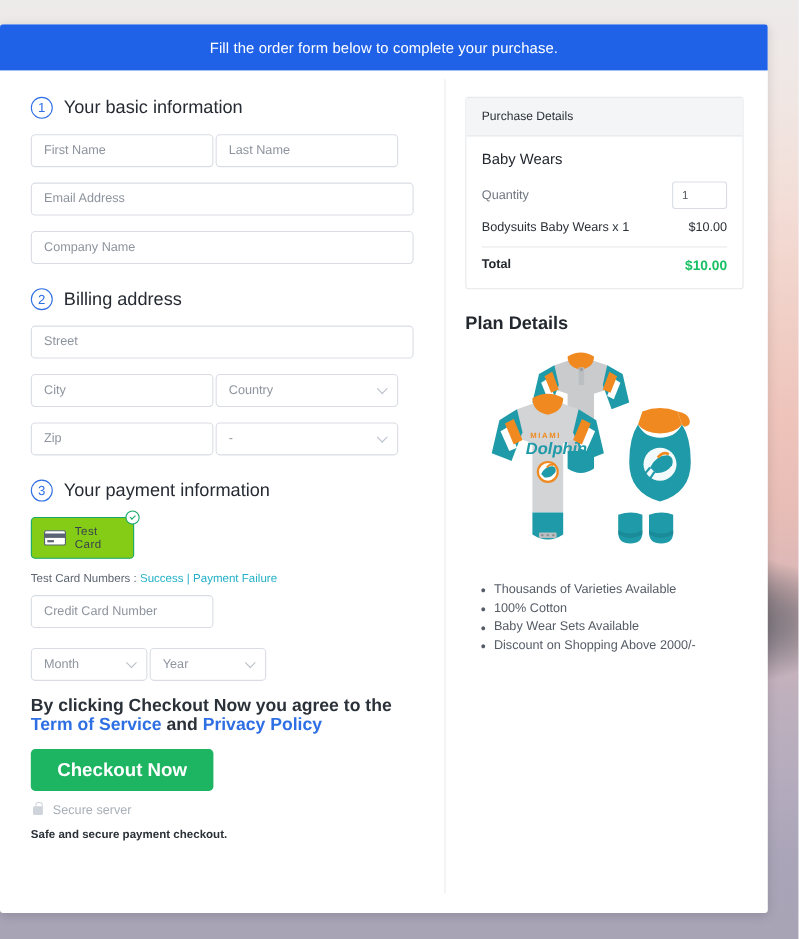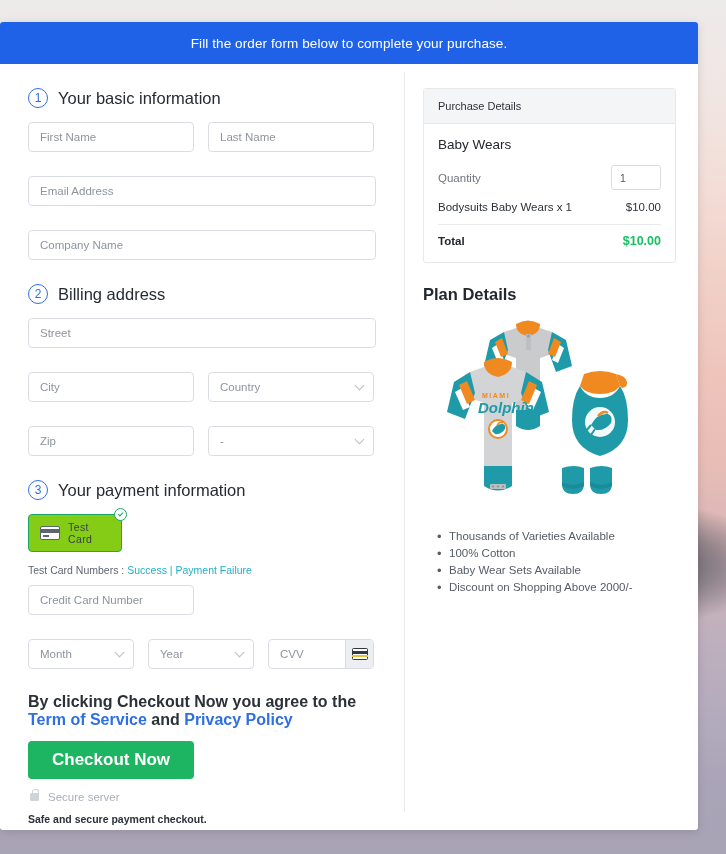--- a/index.html
+++ b/index.html
@@ -59,21 +59,21 @@
   .step { display: flex; align-items: center; gap: 10px; margin-bottom: 14px; }
   .step-num {
     width: 20px; height: 20px; border-radius: 50%;
     border: 1.4px solid #2f6fe4; color: #2f6fe4;
     font-size: 12px; display: flex; align-items: center; justify-content: center;
     flex: 0 0 auto; line-height: 1;
   }
   .step-title { font-size: 16.5px; color: #262b33; }
 
   
-  .row { display: flex; gap: 14px; margin-bottom: 24px; }
+  .row { display: flex; gap: 2px; margin-bottom: 14px; }
   .fld {
     height: 30px; border: 1px solid #d9dde3; border-radius: 4px;
     background: #fff; display: flex; align-items: center;
     padding: 0 11px; font-size: 11.5px; color: #8e949e;
     width: 100%; position: relative;
   }
   .fld.half { width: 166px; flex: 0 0 166px; }
   .fld.full { width: 348px; }
   .fld.third { width: 106px; flex: 0 0 106px; }
   .chev {
@@ -281,26 +281,20 @@
       </div>
 
       <div class="row" style="margin-top:18px">
         <div class="fld third">
           <span>Month</span>
           <span class="chev"></span>
         </div>
         <div class="fld third">
           <span>Year</span>
           <span class="chev"></span>
-        </div>
-        <div class="cvv-wrap">
-          <span class="ph">CVV</span>
-          <span class="cvv-icon">
-            <span class="cvv-card"></span>
-          </span>
         </div>
       </div>
 
       <div id="agree">
         <span>By clicking Checkout Now you agree to the </span><a href="#">Term of Service</a><span> and </span><a href="#">Privacy Policy</a>
       </div>
 
       <button id="checkout">Checkout Now</button>
 
       <div id="secure">

